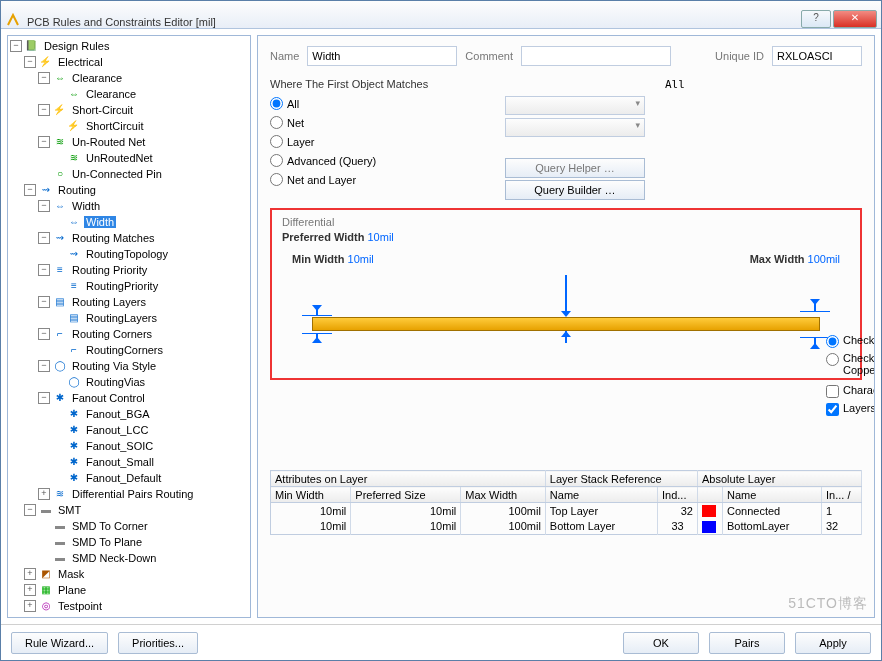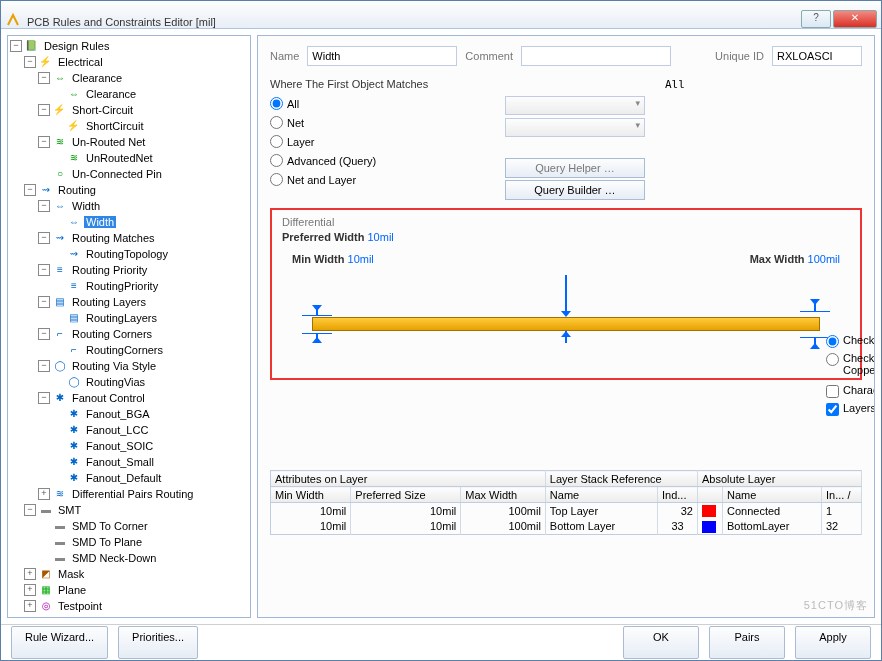--- a/index.html
+++ b/index.html
@@ -50,22 +50,22 @@
   .checks .cr { display:flex; align-items:flex-start; margin-bottom:4px; }
   .checks input { margin:1px 4px 0 0; }
   .layer-grid { margin-top: 90px; }
   .grid { border:1px solid #c0cde0; width:100%; border-collapse:collapse; }
   .grid th, .grid td { border-right:1px solid #d0dae8; padding:1px 4px; text-align:left; font-weight:normal; height:16px; }
   .grid thead th { background:linear-gradient(#fdfdfd,#ececec); border-bottom:1px solid #c0cde0; }
   .grid .grp th { background:linear-gradient(#fdfdfd,#ececec); border-bottom:1px solid #c0cde0; }
   .csquare { display:inline-block; width:14px; height:12px; vertical-align:middle; margin-right:2px; }
   .footer { height: 36px; border-top: 1px solid #d0d0d0; display:flex; align-items:center; padding: 0 10px; gap: 10px; }
   .footer .spacer { flex:1; }
-  .btn { min-width:76px; height:33px; border:1px solid #a9bcd4; background:linear-gradient(#fdfdfd,#e6edf6); padding:0 13px; text-align:center; line-height:20px; border-radius:2px; }
-  .watermark { position:absolute; right:6px; bottom:4px; color:#bbb; font-size:11px; letter-spacing:1px; }
+  .btn { min-width:76px; height:22px; border:1px solid #a9bcd4; background:linear-gradient(#fdfdfd,#e6edf6); padding:0 13px; text-align:center; line-height:20px; border-radius:2px; }
+  .watermark { position:absolute; right:6px; bottom:4px; color:#bbb; font-size:14px; letter-spacing:1px; }
 </style>
 </head>
 <body>
 
 <div class="window">
   <div class="titlebar">
     <span class="icon">
         <svg width="14" height="14">
           <path d="M2 12 L7 2 L12 12" stroke="#e7a100" stroke-width="2" fill="none"></path>
         </svg>

